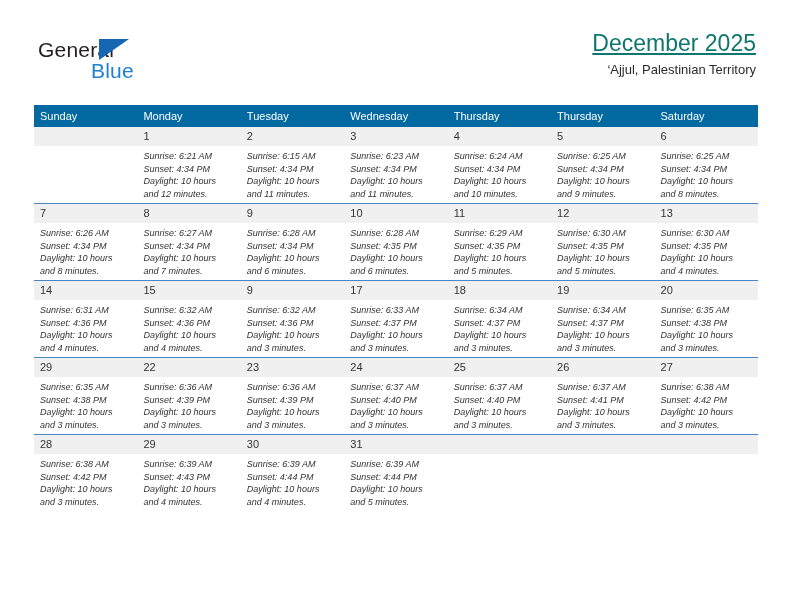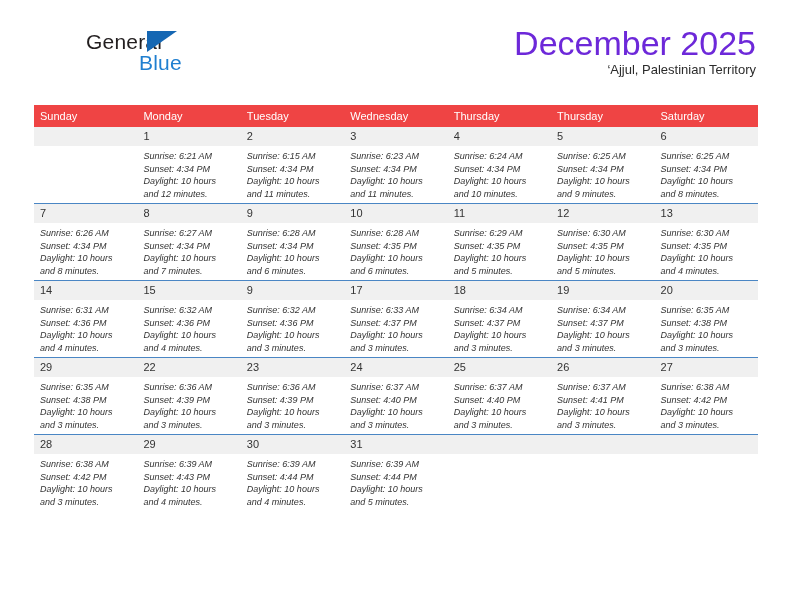--- a/index.html
+++ b/index.html
@@ -24,24 +24,23 @@
   
   .top {
     position: absolute;
     left: 0; right: 0;
     top: 26px;
     height: 72px;
   }
   .logo {
     position: absolute;
     left: 38px;
-    top: 4px;
+    top: 12px;
     width: 200px;
     height: 56px;
-    margin-left: 48px;
   }
   .logo-general {
     position: absolute;
     left: 0;
     top: 0;
     font-size: 21px;
     letter-spacing: 0.2px;
     color: #231f20;
     font-family: "Liberation Sans", sans-serif;
   }
@@ -63,43 +62,44 @@
     color: #1f7fd0;
   }
 
   .title-block {
     position: absolute;
     right: 36px;
     top: 0;
     text-align: right;
   }
   .cal-title {
-    font-size: 34px;
-    color: #6d28d9;
+    font-size: 23px;
+    color: #0f766e;
     line-height: 34px;
     white-space: nowrap;
+    text-decoration: underline;
   }
   .cal-subtitle {
     font-size: 13px;
     color: #2b2b2b;
     line-height: 20px;
     white-space: nowrap;
   }
 
   
   .cal {
     position: absolute;
     left: 34px;
     top: 105px;
     width: 724px;
     border-collapse: collapse;
     table-layout: fixed;
   }
   .cal th {
-    background: #ef4444;
+    background: #0369a1;
     color: #ffffff;
     font-size: 11px;
     font-weight: normal;
     text-align: left;
     padding: 5px 0 5px 6px;
     height: 10px;
     border: none;
   }
   .cal td {
     width: 103.4px;

